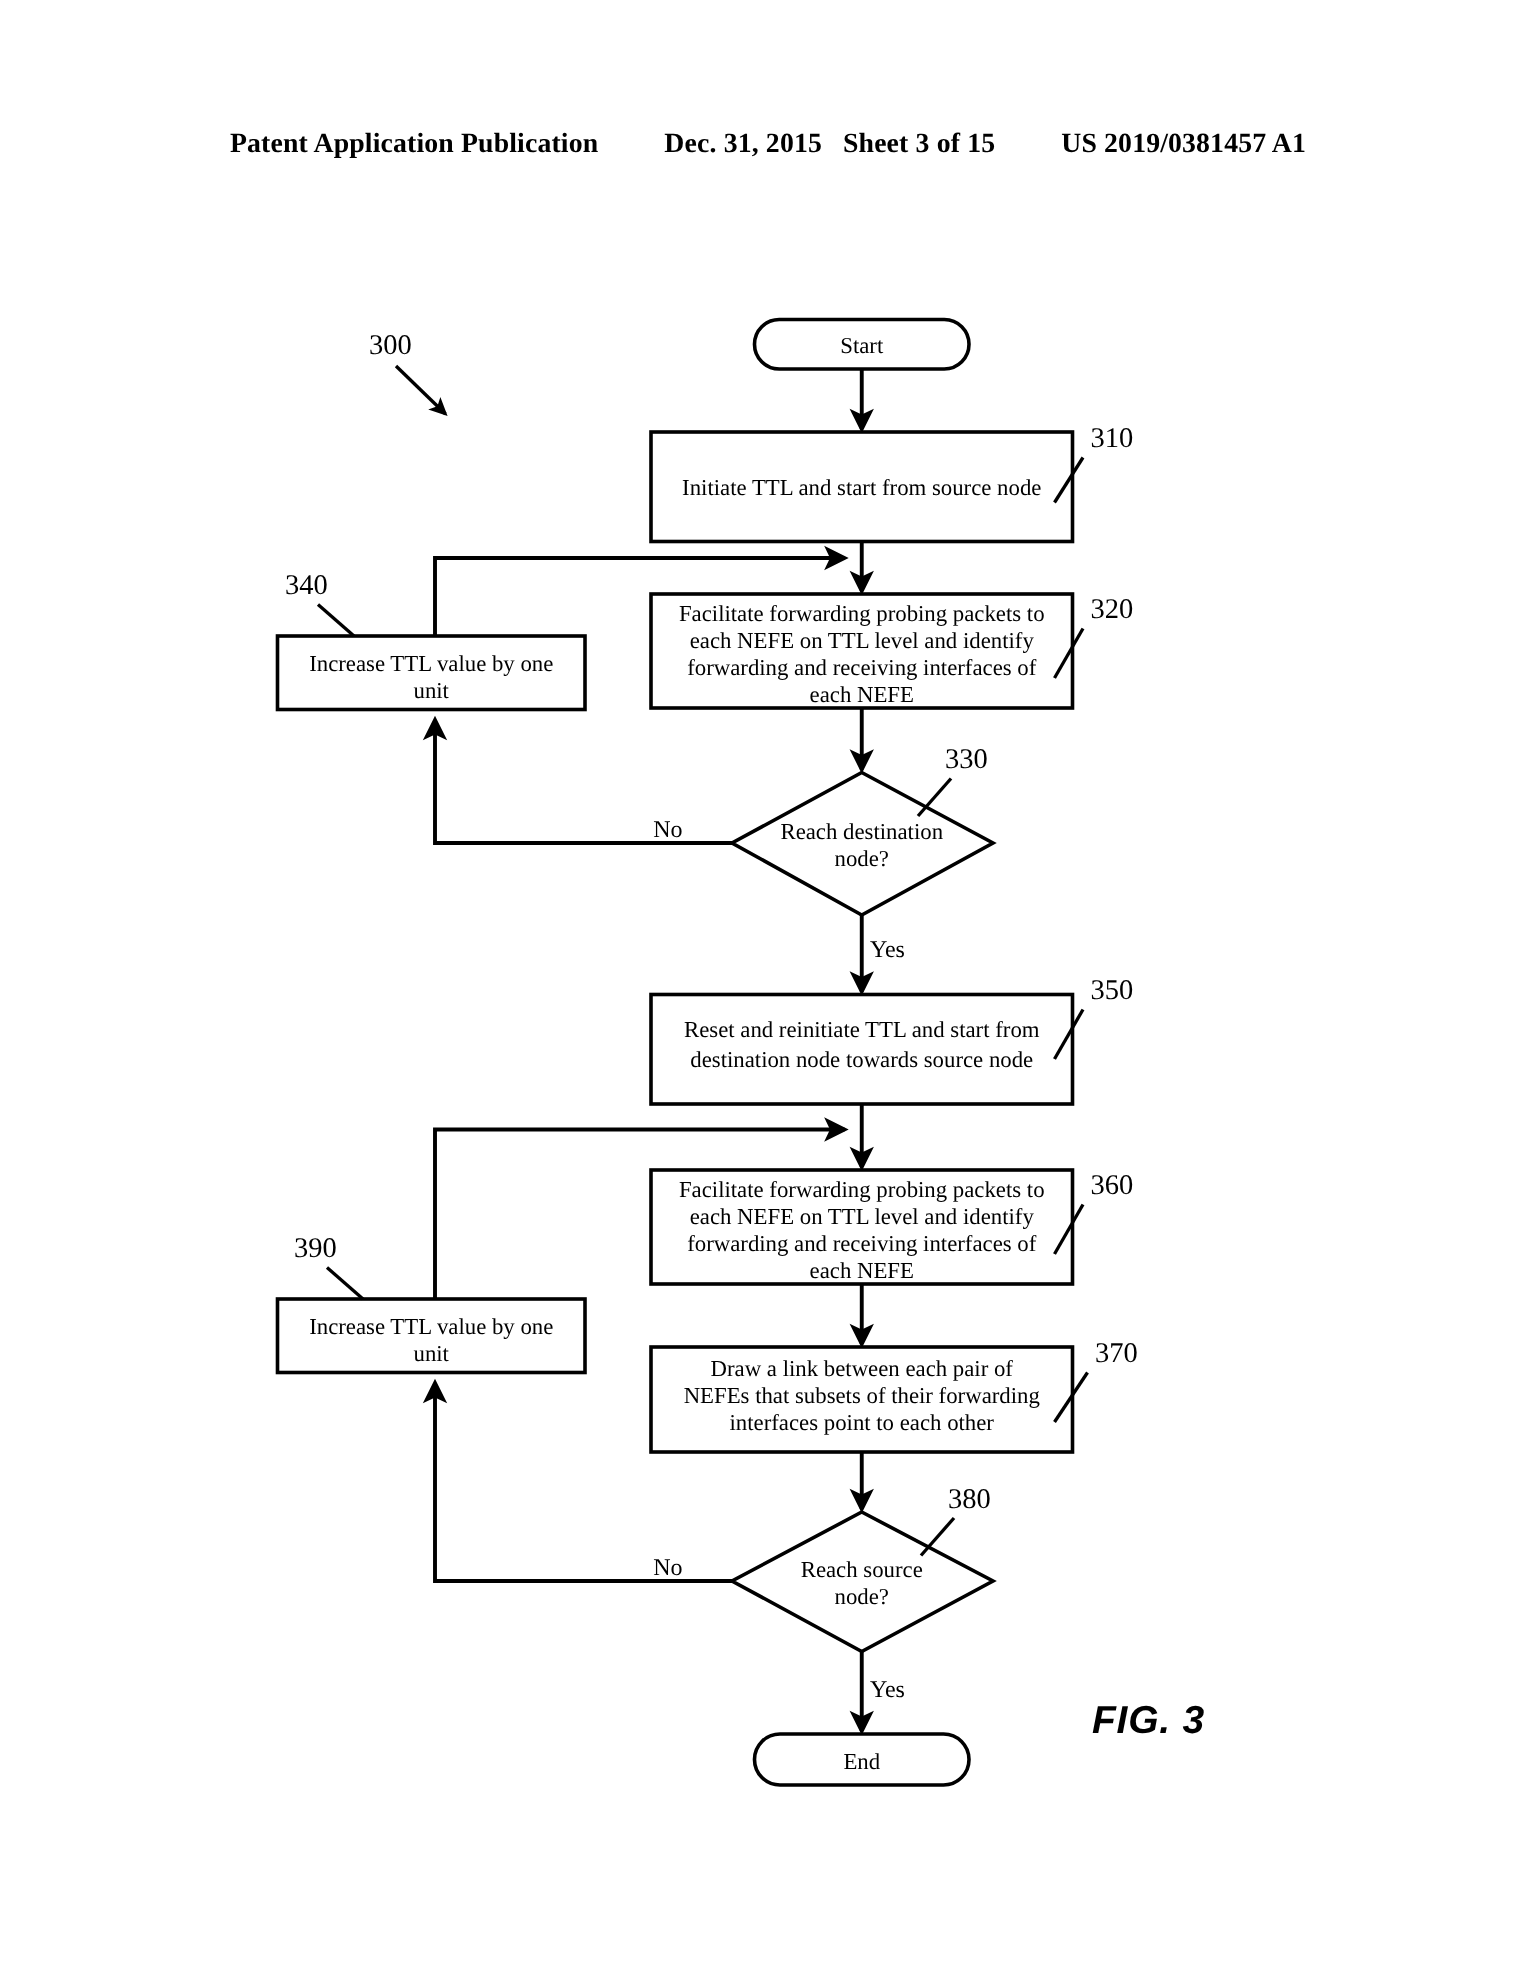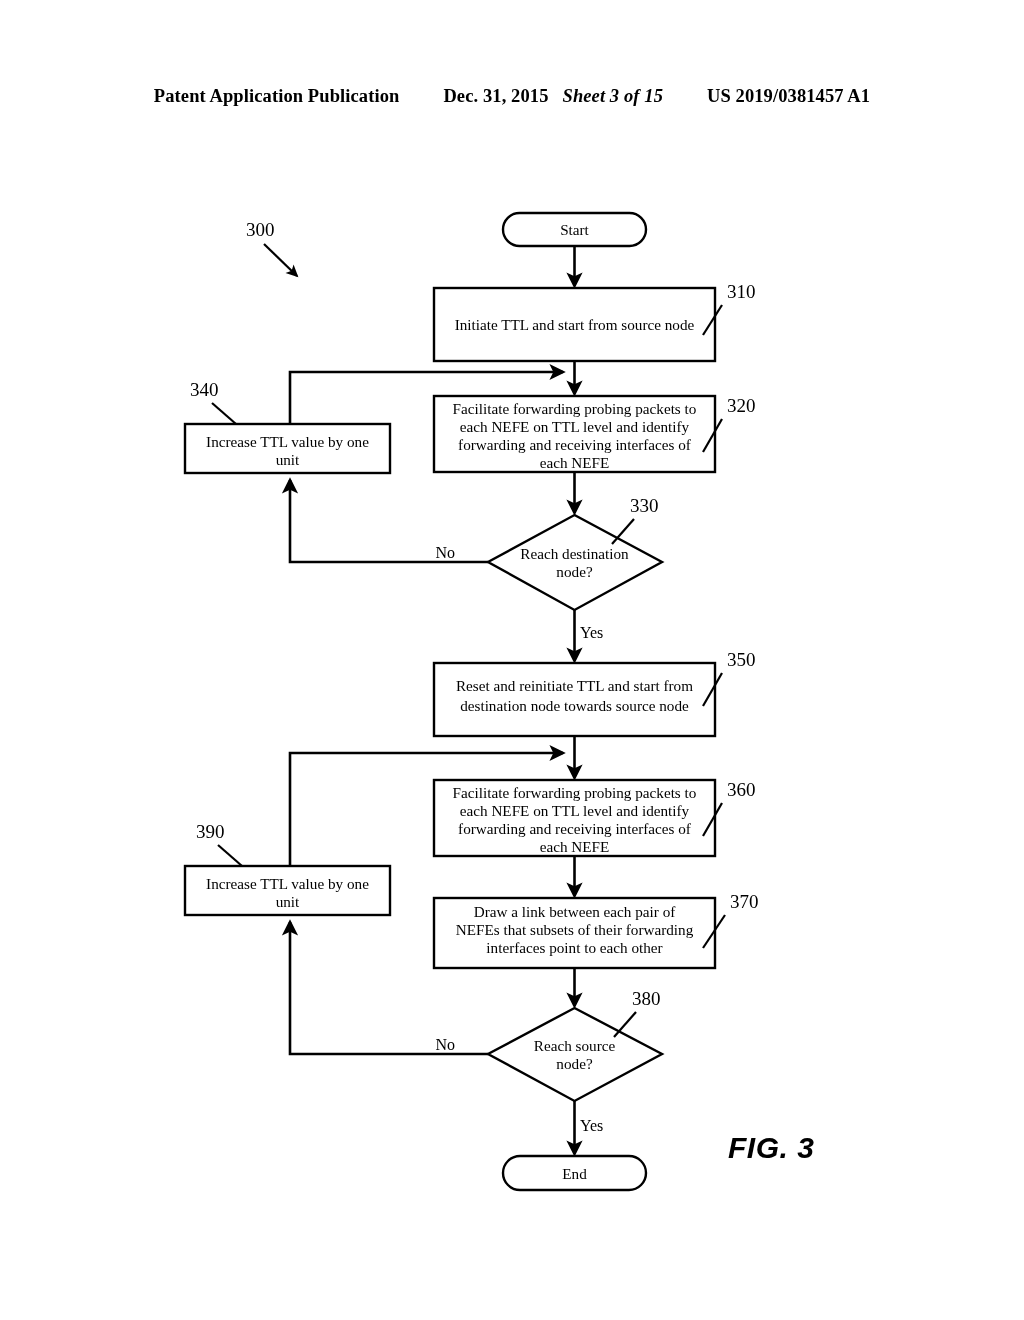--- a/index.html
+++ b/index.html
@@ -32,32 +32,32 @@
     justify-content: center;
     align-items: baseline;
     font-family: "Liberation Serif", "DejaVu Serif", serif;
     font-weight: bold;
     font-size: 18.5px;
     letter-spacing: 0.1px;
     white-space: nowrap;
   }
   .header .h-pub   { margin-right: 44px; }
   .header .h-date  { margin-right: 14px; }
-  .header .h-sheet { margin-right: 44px; font-style: italic; }
+  .header .h-sheet { margin-right: 44px; }
   .header .h-num   { }
 
   
   .fig-label {
     position: absolute;
     left: 728px;
     top: 1131px;
     font-family: "Liberation Sans", "DejaVu Sans", sans-serif;
     font-style: italic;
     font-weight: bold;
-    font-size: 30px;
+    font-size: 26px;
     letter-spacing: 0.5px;
   }
 
   
   #flow {
     position: absolute;
     left: 0;
     top: 0;
     width: 1024px;
     height: 1320px;

